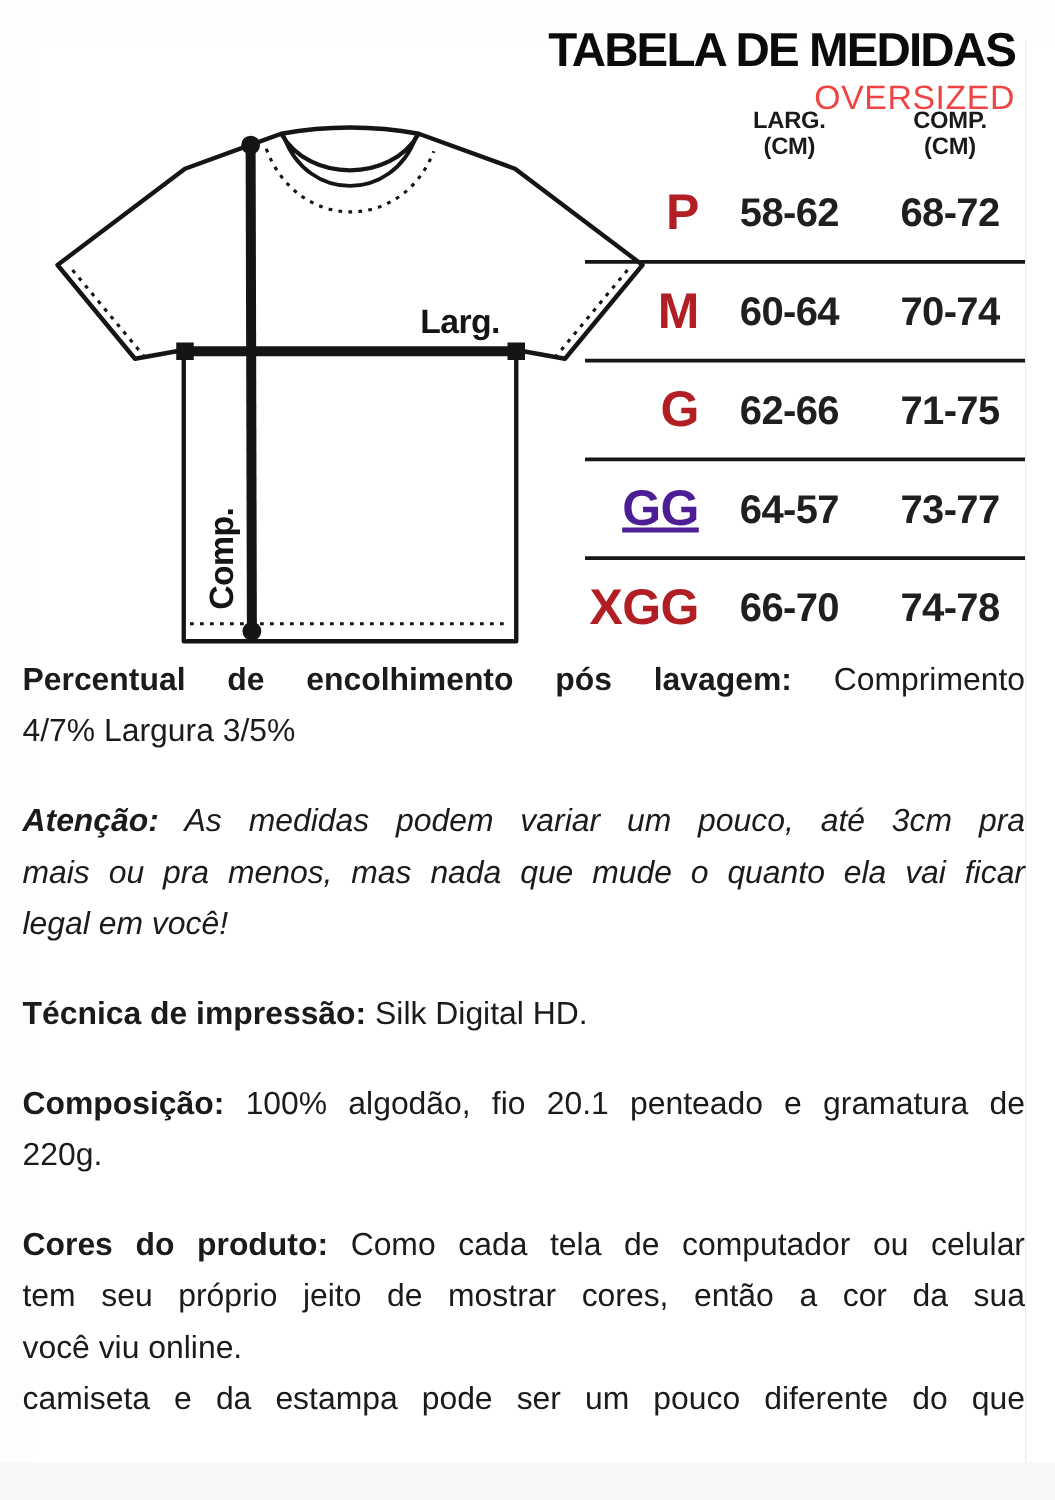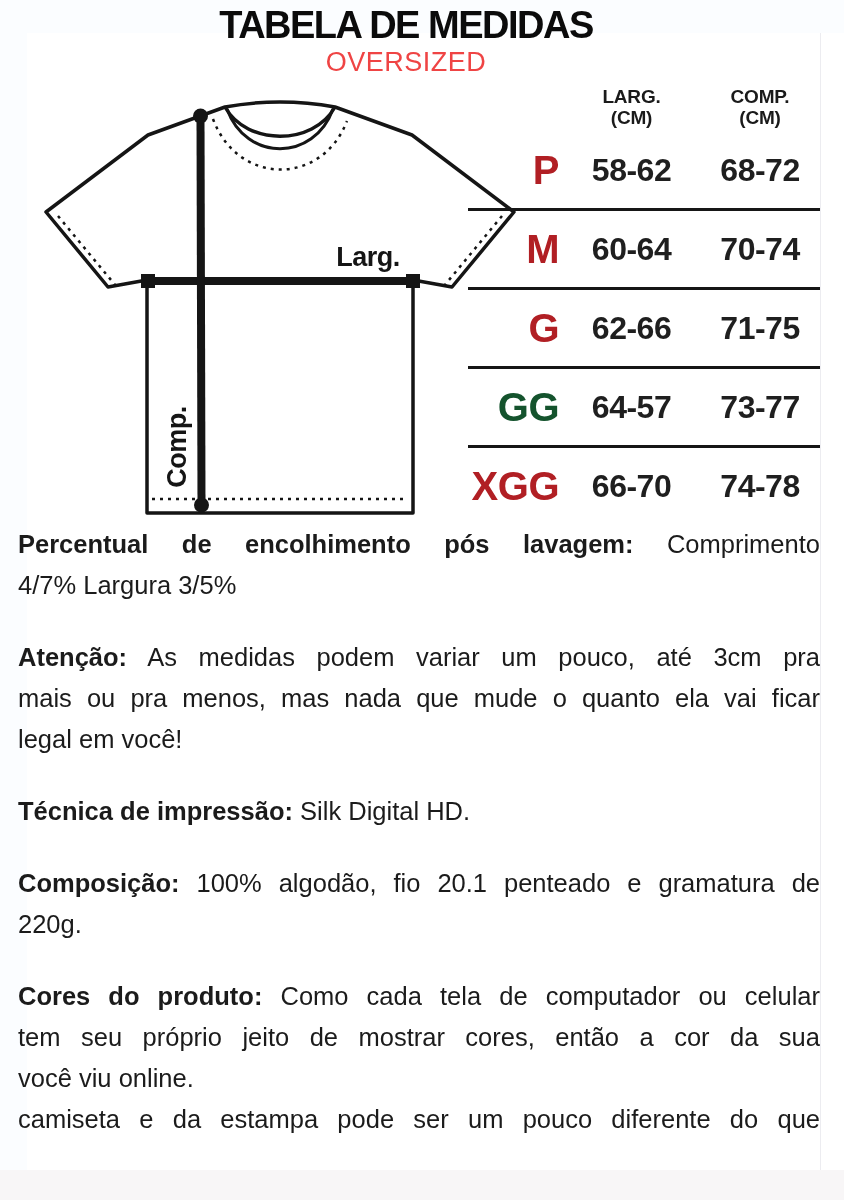--- a/index.html
+++ b/index.html
@@ -6,41 +6,41 @@
   .page{position:relative;width:844px;height:1200px;background:#ffffff;overflow:hidden;
         font-family:"Liberation Sans",sans-serif;color:#1b1b1b;}
   
   .band{position:absolute;pointer-events:none;}
   .band-top{left:0;top:0;width:844px;height:33px;background:#fbfdff;}
   .band-left{left:0;top:0;width:27px;height:1170px;background:#fbfdff;}
   .band-bottom{left:0;top:1170px;width:844px;height:30px;background:#f8f6f7;}
   .edge-right{left:820px;top:33px;width:1px;height:1137px;background:#ececf0;}
 
   
-  .hdr{position:absolute;left:0;top:4px;width:812px;text-align:center;}
+  .hdr{position:absolute;left:0;top:20px;width:812px;text-align:right;}
   .hdr h1{margin:0;font-size:38px;font-weight:700;letter-spacing:-1.5px;color:#0b0b0b;line-height:42px;}
   .hdr .sub{font-size:27px;font-weight:400;letter-spacing:.5px;color:#ef4444;line-height:30px;margin-top:1px;}
 
   
   .shirt{position:absolute;left:35px;top:95px;}
   .shirt text{font-family:"Liberation Sans",sans-serif;font-weight:700;fill:#151515;}
 
   
   .sizetable{position:absolute;left:468px;top:86px;width:352px;}
   .trow{display:grid;grid-template-columns:95px 137px 120px;align-items:center;height:76px;}
   .trow.sep{border-bottom:3px solid #161616;}
   .thead{height:46px;align-items:start;}
   .th{text-align:center;font-size:19px;font-weight:700;line-height:21px;color:#1a1a1a;letter-spacing:-.2px;}
   .tcell.size{justify-self:end;padding-right:4px;font-size:40px;font-weight:700;letter-spacing:-.5px;}
   .tcell.val{text-align:center;font-size:32px;font-weight:700;letter-spacing:-.5px;color:#1f1f1f;}
 
   
   .copy{position:absolute;left:18px;top:524px;width:802px;font-size:25.5px;line-height:41px;color:#1b1b1b;}
   .para{margin:0 0 31px 0;}
-  .para.tight{}
+  .para.tight{font-style:italic;}
   .para:last-child{margin-bottom:0;}
   .tline{width:100%;}
   .jline{text-align:justify;text-align-last:justify;}
   .lline{text-align:left;}
   .b{font-weight:700;}
 </style>
 </head>
 <body>
 
 <div class="page">
@@ -103,21 +103,21 @@
       <div class="tcell size" style="color: rgb(177, 31, 36);">M</div>
       <div class="tcell val">60-64</div>
       <div class="tcell val">70-74</div>
     </div>
     <div class="trow sep">
       <div class="tcell size" style="color: rgb(177, 31, 36);">G</div>
       <div class="tcell val">62-66</div>
       <div class="tcell val">71-75</div>
     </div>
     <div class="trow sep">
-      <div class="tcell size" style="color: #14532d;">GG</div>
+      <div class="tcell size" style="color: #4c1d95; text-decoration: underline;">GG</div>
       <div class="tcell val">64-57</div>
       <div class="tcell val">73-77</div>
     </div>
     <div class="trow">
       <div class="tcell size" style="color: rgb(177, 31, 36);">XGG</div>
       <div class="tcell val">66-70</div>
       <div class="tcell val">74-78</div>
     </div>
   </div>
 

